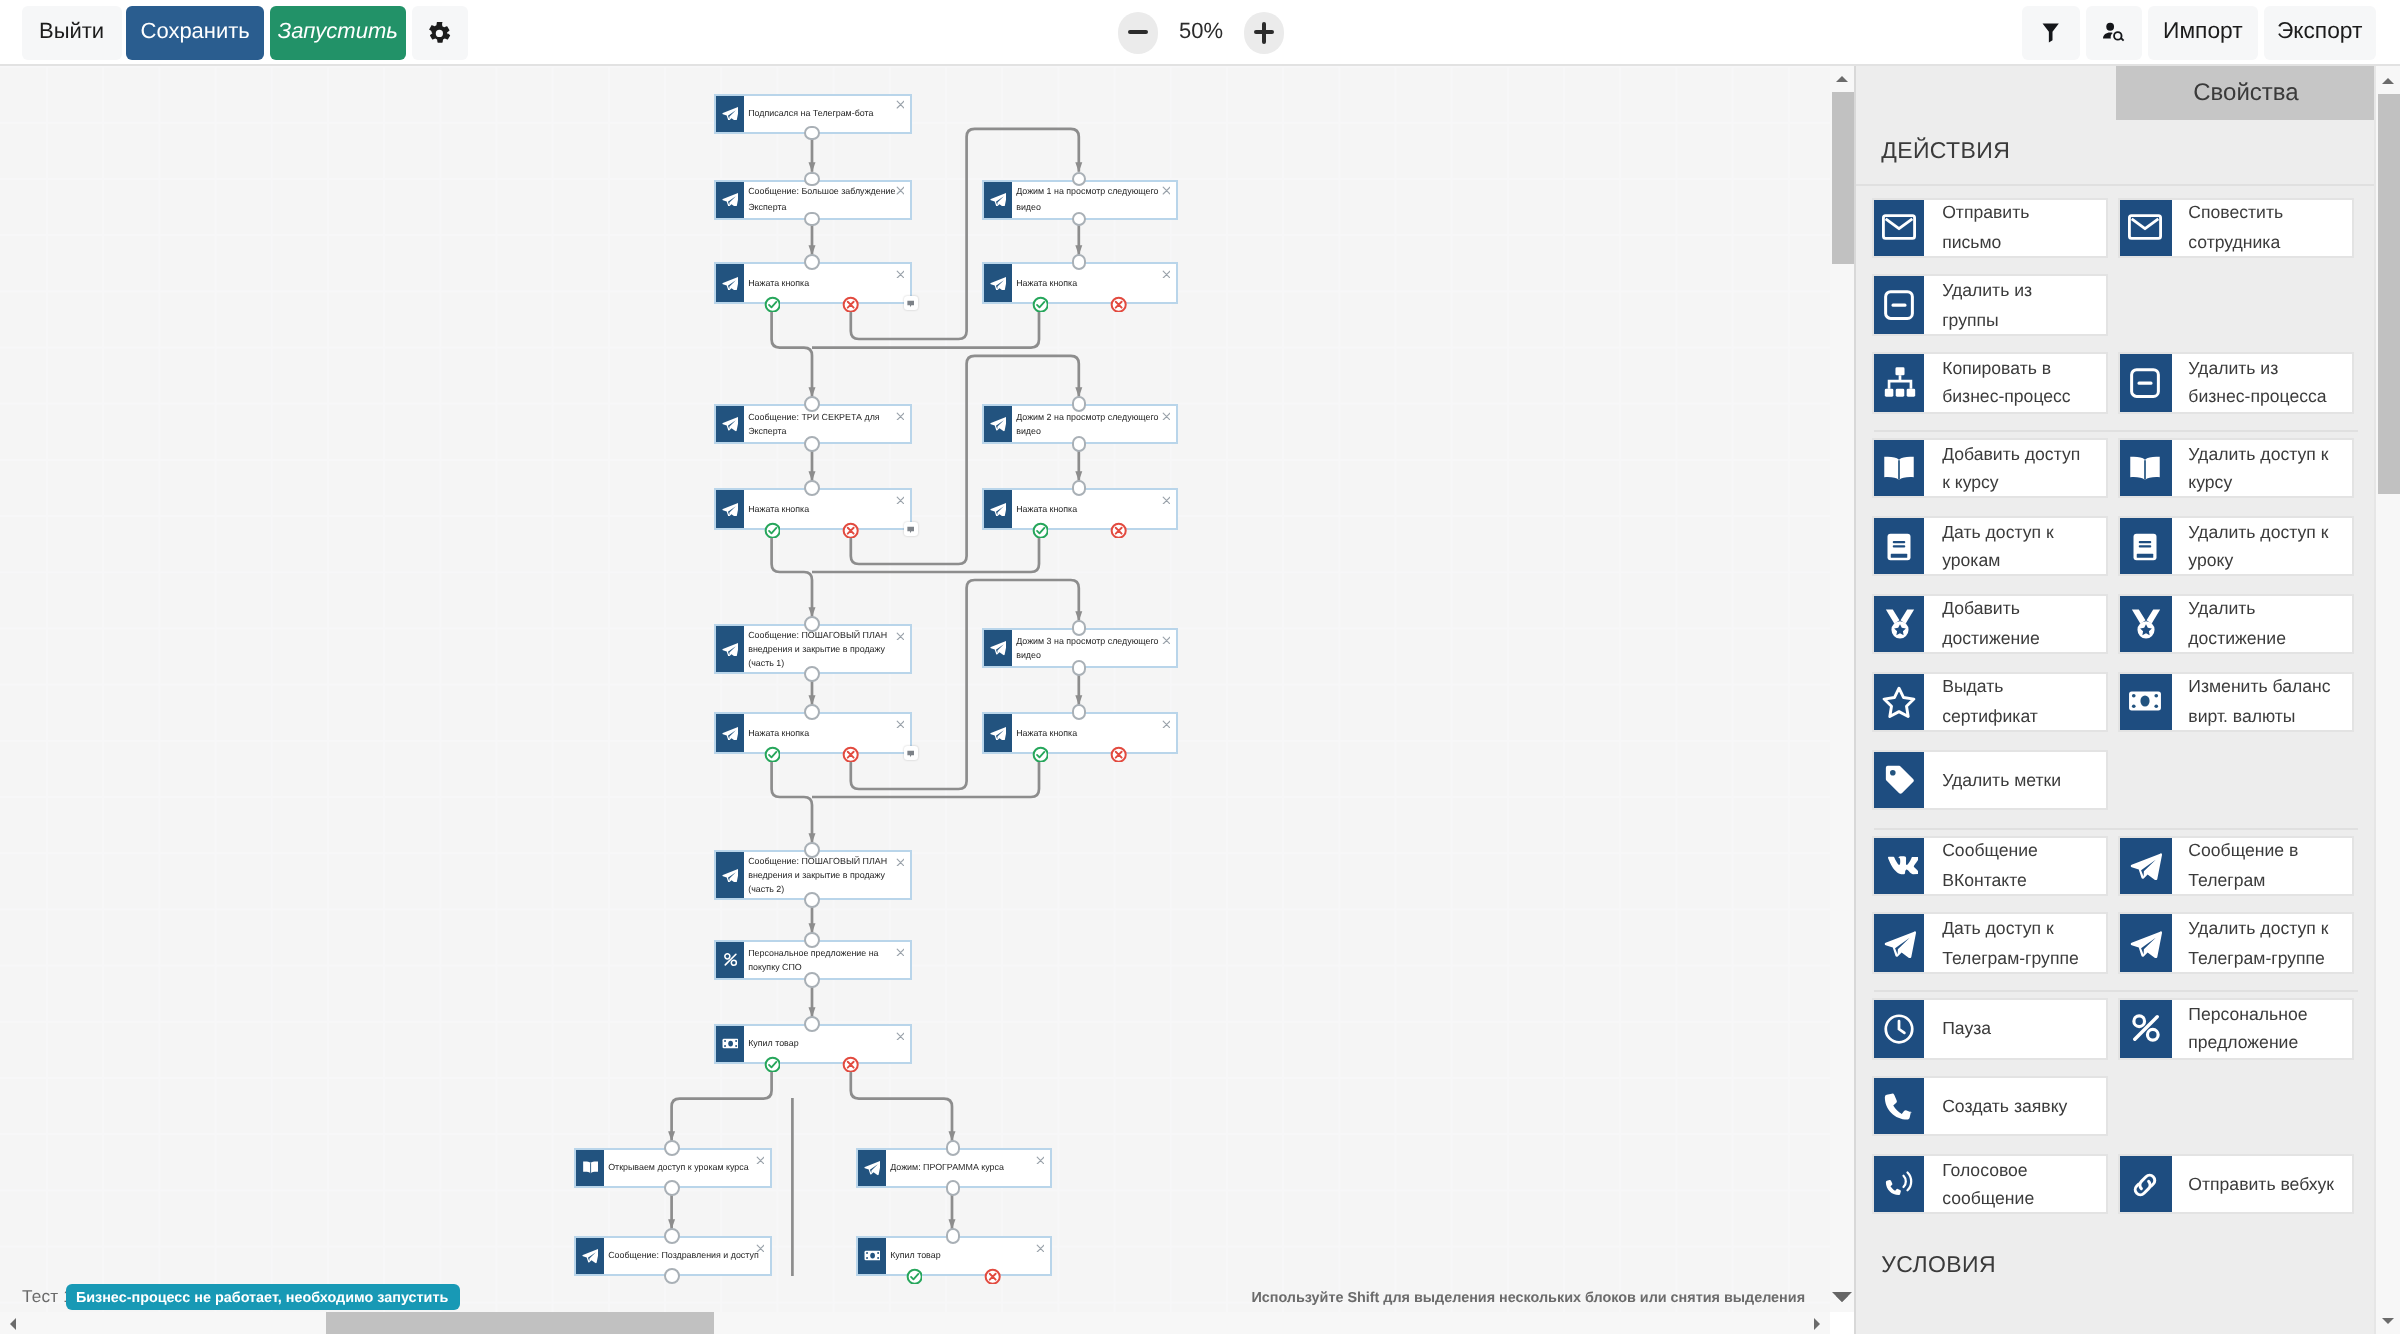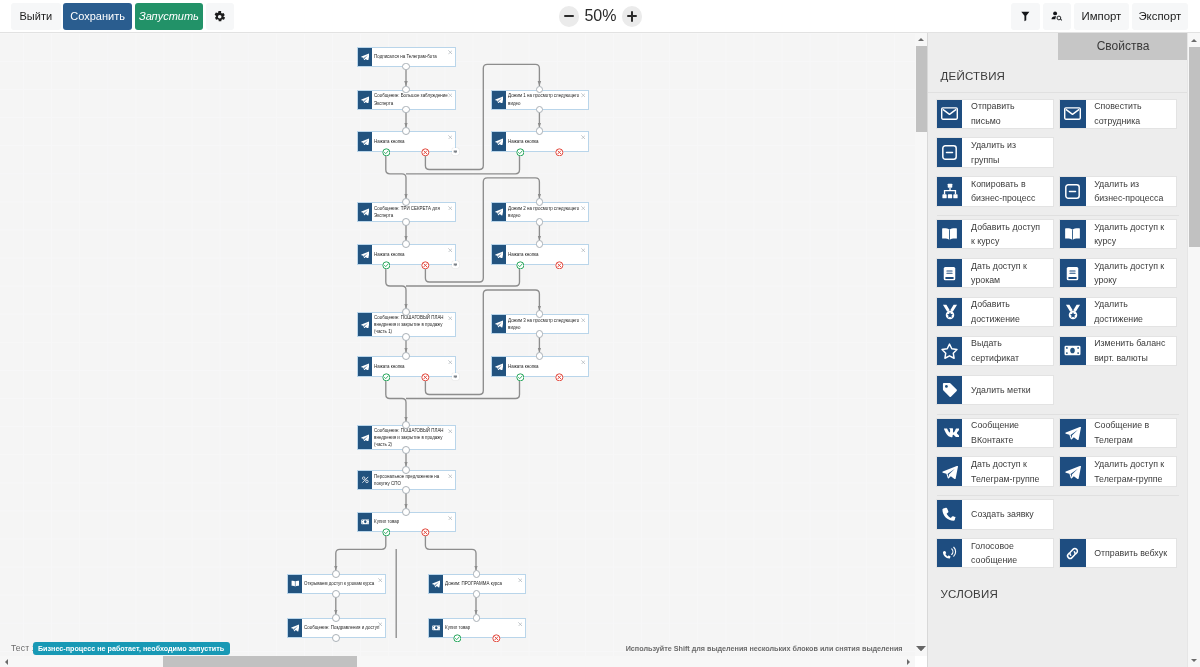--- a/index.html
+++ b/index.html
@@ -14,21 +14,21 @@
           justify-content:center;font-size:11px;box-sizing:border-box;white-space:nowrap;cursor:pointer;}
   .tb-plain{background:#f6f7f8;color:#1c1c1c;}
   .tb-blue{background:#2a5d8f;color:#fff;}
   .tb-green{background:#229268;color:#fff;font-style:italic;}
   .tb-icon{position:absolute;top:3px;height:27px;border-radius:3px;display:flex;align-items:center;
            justify-content:center;background:#f6f7f8;cursor:pointer;}
   .zoomgrp{position:absolute;top:0;height:32.9px;display:flex;align-items:center;gap:0;}
   .zcirc{width:20.6px;height:20.6px;border-radius:50%;background:#ebebeb;display:flex;align-items:center;
          justify-content:center;cursor:pointer;position:relative;}
   .zcirc i{position:absolute;background:#2b2b2b;}
-  .zval{font-size:16px;color:#2b2b2b;width:42.3px;text-align:center;}
+  .zval{font-size:11px;color:#2b2b2b;width:42.3px;text-align:center;}
 
   
   .canvas{position:absolute;left:0;top:33px;width:915px;height:623px;overflow:hidden;
           background:#f5f5f5;
           background-image:linear-gradient(to right,#f7f7f8 1px,transparent 1px),
                            linear-gradient(to bottom,#f7f7f8 1px,transparent 1px);
           background-size:28.1px 28.1px;background-position:23px 27.9px;}
   .canvas-inner{position:absolute;left:0;top:0;width:927px;height:634px;}
   svg.edges{position:absolute;left:0;top:0;width:927px;height:634px;pointer-events:none;}
 
@@ -860,20 +860,41 @@
                   <path d="M23.1 1.1 1.2 9.6c-.9.35-.85 1.6.07 1.9l5.3 1.7 2 6.2c.25.75 1.2.95 1.75.4l2.9-2.9 5.5 4.05c.66.5 1.6.12 1.76-.7L24 2.2c.16-.8-.65-1.4-1.4-1.1zM8.3 13.6l11-7.8-8.9 8.6-.2 3.9-1.9-4.7z" fill="#fff"></path>
                 </svg>
               </div>
               <div class="ctxt">Удалить доступ к Телеграм-группе</div>
             </div>
           </div>
           <div class="divider"></div>
           <div class="grow">
             <div class="card">
               <div class="cico">
+                <svg viewBox="0 0 24 24" width="15" height="15">
+                  <circle cx="12" cy="12" r="10.6" fill="none" stroke="#fff" stroke-width="2.2"></circle>
+                  <path d="M12 5.6V12l4.3 3.1" fill="none" stroke="#fff" stroke-width="2.2" stroke-linecap="round"></path>
+                </svg>
+              </div>
+              <div class="ctxt">Пауза</div>
+            </div>
+            <div class="card">
+              <div class="cico">
+                <svg viewBox="0 0 24 24" width="16" height="16">
+                  <path d="M20.4 3.6 3.6 20.4" stroke="#fff" stroke-width="2.6" stroke-linecap="round"></path>
+                  <circle cx="6.9" cy="6.9" r="4" fill="none" stroke="#fff" stroke-width="2.4"></circle>
+                  <circle cx="17.1" cy="17.1" r="4" fill="none" stroke="#fff" stroke-width="2.4"></circle>
+                </svg>
+              </div>
+              <div class="ctxt">Персональное предложение</div>
+            </div>
+          </div>
+          <div class="grow">
+            <div class="card">
+              <div class="cico">
                 <svg viewBox="0 0 24 24" width="17" height="17">
                   <path d="M21.3 16.1l-3.9-1.65a1.6 1.6 0 00-1.85.46l-1.6 1.95c-2.5-1.4-4.6-3.5-6-6l1.95-1.6c.56-.46.74-1.2.46-1.85L8.7 3.5a1.6 1.6 0 00-1.85-.92L3.3 3.4A1.7 1.7 0 002 5.1c0 8.7 7.1 15.8 15.8 15.8.8 0 1.5-.56 1.7-1.35l.8-3.55a1.6 1.6 0 00-.9-1.6z" fill="#fff"></path>
                 </svg>
               </div>
               <div class="ctxt">Создать заявку</div>
             </div>
           </div>
           <div class="grow">
             <div class="card">
               <div class="cico">

